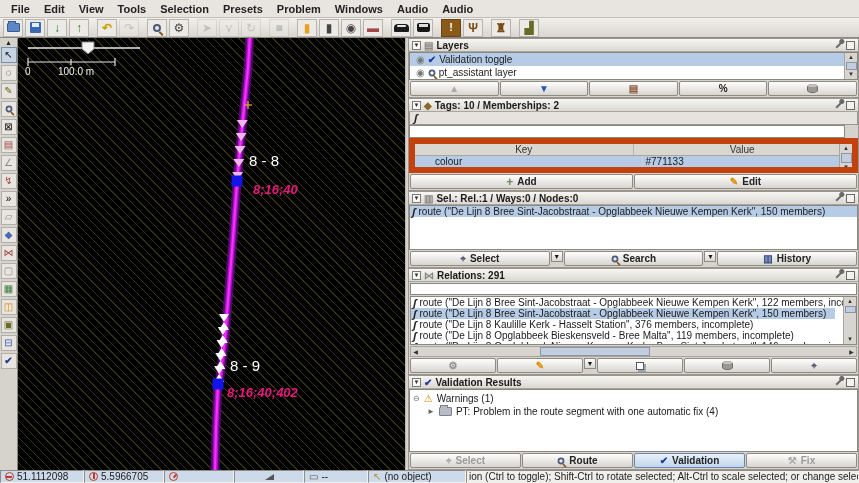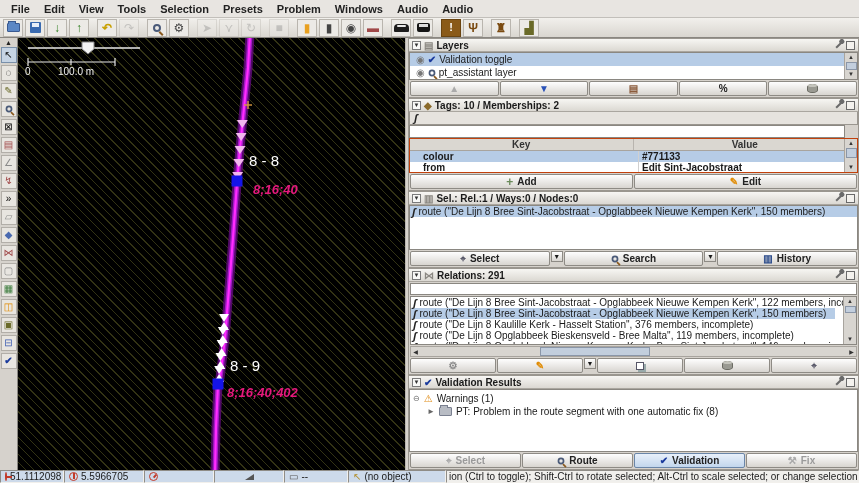--- a/index.html
+++ b/index.html
@@ -94,26 +94,26 @@
   .vscroll .sb { height:9px; line-height:9px; }
   .btnrow { display:flex; gap:1px; padding:1px; }
   .pbtn { flex:1; height:15px; border:1px solid #8e8b85; border-radius:2px; background:linear-gradient(#fefefe,#d8d5d0);
           display:flex; align-items:center; justify-content:center; gap:4px; font-weight:bold; font-size:10px; color:#222; }
   .pbtn.hl { background:linear-gradient(#e8f0fa,#c2d6ec); border-color:#6a86a8; }
   .pbtn.ghost { color:#9a9a9a; }
   .dd { width:12px; height:11px; border:1px solid #8e8b85; background:linear-gradient(#fff,#d8d5d0); font-size:7px; line-height:10px; text-align:center; }
   .route-glyph { font-style:italic; font-weight:bold; color:#222; font-size:11px; }
   .presetrow { height:13px; display:flex; align-items:center; gap:4px; padding:0 4px; background:#e6e3de; border:1px solid #9a968f; border-top:none; font-weight:bold; font-size:10px; white-space:nowrap; overflow:hidden; }
   .tinput { height:13px; background:#fff; border:1px solid #8a8781; margin:0 13px 0 0; }
-  .tags-table { position:relative; background:#fff; flex:1; border:1px solid #c2410c; overflow:hidden;font-weight:bold; }
+  .tags-table { position:relative; background:#fff; flex:1; border:6px solid #c2410c; overflow:hidden; }
   .thead { display:flex; height:12px; background:#dad7d1; border-bottom:1px solid #a8a49e; font-size:10px; color:#333; }
   .thead div { flex:1; text-align:center; border-right:1px solid #b8b4ae; }
   .trow { display:flex; height:11px; font-size:10px; }
   .trow.sel { background:#b6cce6; }
-  .trow .k { flex:1; padding-left:13px; border-right:1px solid #d0d0d0; }
+  .trow .k { flex:1; padding-left:20px; border-right:1px solid #d0d0d0; }
   .trow .v { flex:1; padding-left:3px; }
   .hscroll { height:11px; margin:0 1px; background:#d8d5d0; border:1px solid #a8a49e; display:flex; align-items:center; font-size:6px; color:#333; }
   .hscroll .hthumb { height:9px; width:110px; margin-left:120px; background:#c2cedd; border:1px solid #8a96a8; }
   .hscroll .sb { width:9px; text-align:center; }
   .treearea { background:#fff; border:1px solid #8a8781; flex:1; padding:2px 0 0 3px; font-size:10px; }
   .treerow { display:flex; align-items:center; gap:4px; height:13px; white-space:nowrap; }
   .exp { color:#666; font-size:8px; }
   .warn-ic { color:#e09020; font-size:10px; }
   .filterbox { height:12px; background:#fff; border:1px solid #8a8781; margin:1px 1px 0 1px; }
 
@@ -546,21 +546,21 @@
       </div>
       <div class="treearea">
         <div class="treerow">
           <span class="exp">⊖</span>
           <span class="warn-ic">⚠</span>
           <span>Warnings (1)</span>
         </div>
         <div class="treerow" style="padding-left:14px">
           <span class="exp">►</span>
           <span class="ic-folder gray"></span>
-          <span>PT: Problem in the route segment with one automatic fix (8)</span>
+          <span>PT: Problem in the route segment with one automatic fix (4)</span>
         </div>
       </div>
       <div class="btnrow">
         <button class="pbtn ghost">
             <span style="color:#aaa">⌖</span>
             <span>Select</span>
           </button>
         <button class="pbtn">
             <span class="ic-mag small"></span>
             <span>Route</span>
@@ -572,21 +572,21 @@
         <button class="pbtn ghost">
             <span style="color:#aaa">⚒</span>
             <span>Fix</span>
           </button>
       </div>
     </div>
 
   </div>
 
   <div class="statusbar">
-    <div class="sseg" style="width:64px">
+    <div class="sseg" style="width:84px">
       <span class="ic-circ h"></span>
       <span>51.1112098</span>
     </div>
     <div class="sseg" style="width:80px">
       <span class="ic-circ v"></span>
       <span>5.5966705</span>
     </div>
     <div class="sseg" style="width:70px">
       <span class="ic-circ n"></span>
     </div>

